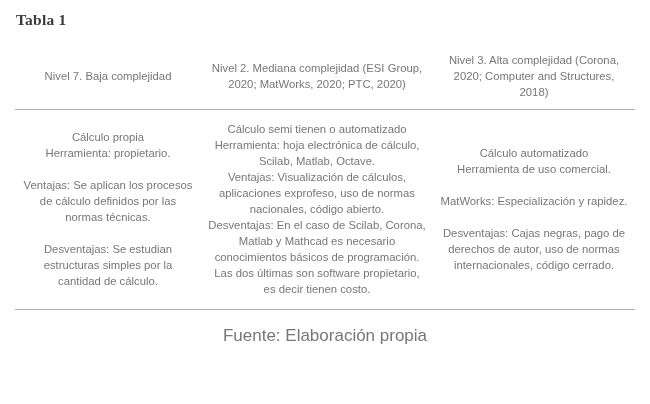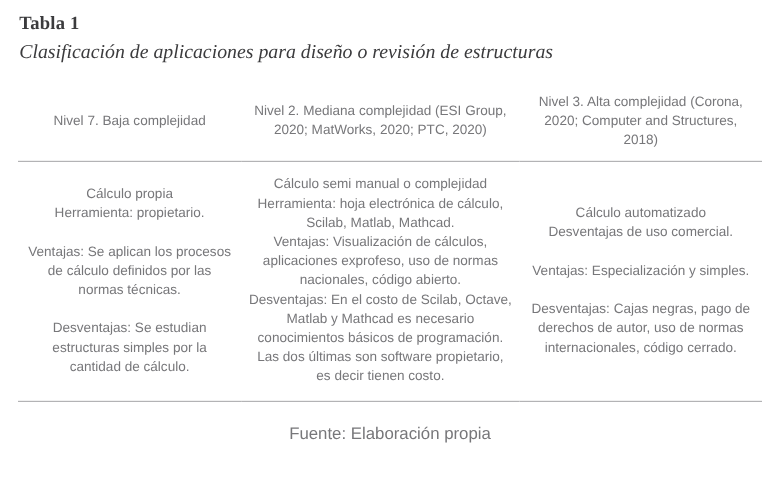--- a/index.html
+++ b/index.html
@@ -94,33 +94,32 @@
 
   .para { margin: 0; }
   .para + .para { margin-top: 16px; }
   .para.tight + .para.tight { margin-top: 0; }
 
   
   .source-note {
     margin-top: 18px;
     text-align: center;
     font-family: "Liberation Sans", sans-serif;
-    font-size: 14px;
+    font-size: 17px;
     color: #77777a;
     line-height: 16px;
   }
 </style>
 </head>
 <body>
 
 <div class="page">
 
   <div class="caption">
     <div class="table-number">Tabla 1</div>
-    <div class="table-title">Clasificación de aplicaciones para diseño o revisión de estructuras</div>
   </div>
 
   <div class="table-wrap">
     <table class="apa">
       <colgroup>
         <col class="col1">
         <col class="col2">
         <col class="col3">
       </colgroup>
       <thead>
@@ -134,30 +133,30 @@
         <tr class="rule-bottom-body">
 
           <td class="body-cell centered-v">
             <p class="para tight">Cálculo propia</p>
             <p class="para tight">Herramienta: propietario.</p>
             <p class="para">Ventajas: Se aplican los procesos de cálculo definidos por las normas técnicas.</p>
             <p class="para">Desventajas: Se estudian estructuras simples por la cantidad de cálculo.</p>
           </td>
 
           <td class="body-cell">
-            <p class="para tight">Cálculo semi manual o complejidad</p>
-            <p class="para tight">Herramienta: hoja electrónica de cálculo, Scilab, Matlab, Mathcad.</p>
+            <p class="para tight">Cálculo semi tienen o automatizado</p>
+            <p class="para tight">Herramienta: hoja electrónica de cálculo, Scilab, Matlab, Octave.</p>
             <p class="para tight">Ventajas: Visualización de cálculos, aplicaciones exprofeso, uso de normas nacionales, código abierto.</p>
-            <p class="para tight">Desventajas: En el costo de Scilab, Octave, Matlab y Mathcad es necesario conocimientos básicos de programación. Las dos últimas son software propietario, es decir tienen costo.</p>
+            <p class="para tight">Desventajas: En el caso de Scilab, Corona, Matlab y Mathcad es necesario conocimientos básicos de programación. Las dos últimas son software propietario, es decir tienen costo.</p>
           </td>
 
           <td class="body-cell centered-v">
             <p class="para tight">Cálculo automatizado</p>
-            <p class="para tight">Desventajas de uso comercial.</p>
-            <p class="para">Ventajas: Especialización y simples.</p>
+            <p class="para tight">Herramienta de uso comercial.</p>
+            <p class="para">MatWorks: Especialización y rapidez.</p>
             <p class="para">Desventajas: Cajas negras, pago de derechos de autor, uso de normas internacionales, código cerrado.</p>
           </td>
 
         </tr>
       </tbody>
     </table>
 
     <div class="source-note">Fuente: Elaboración propia</div>
   </div>
 

